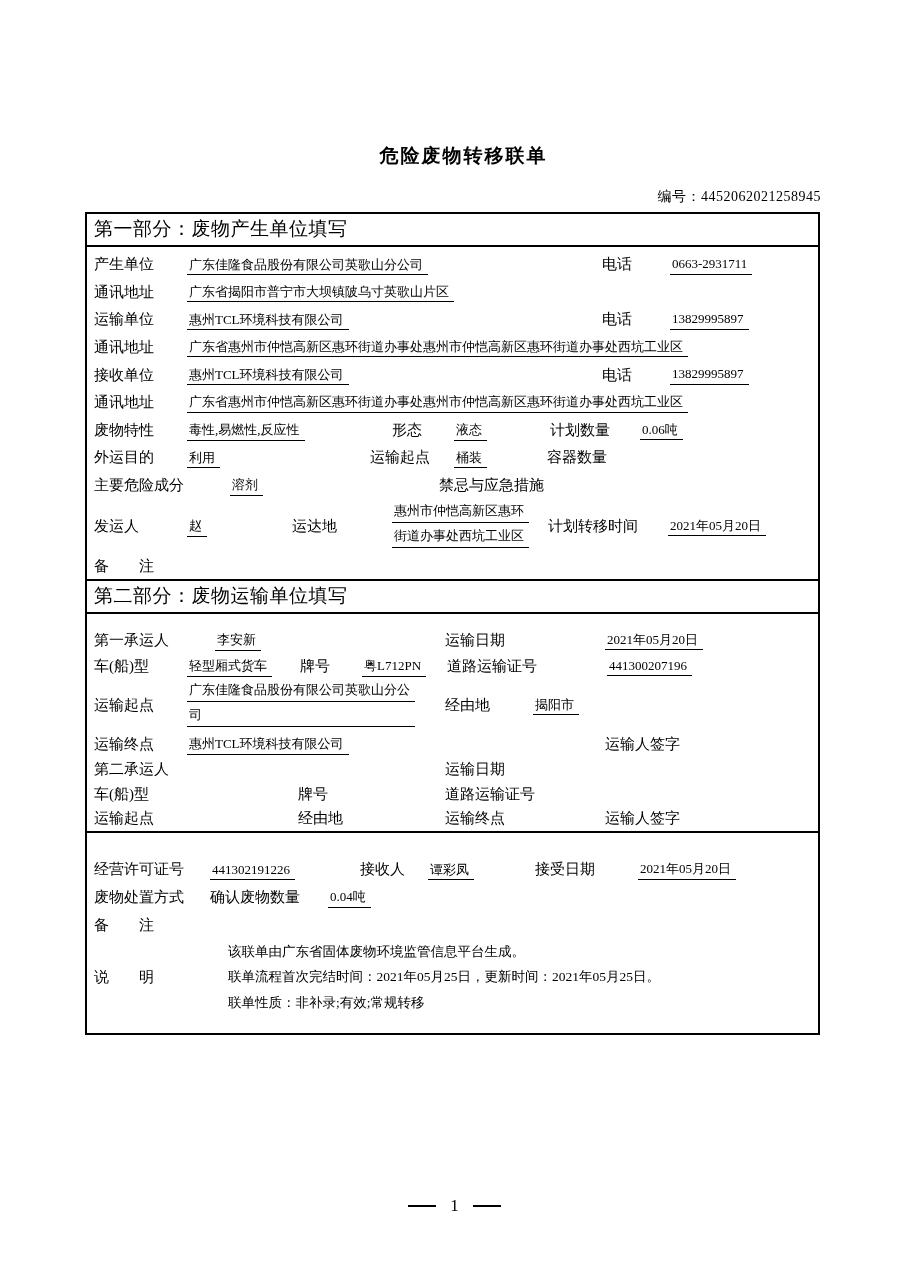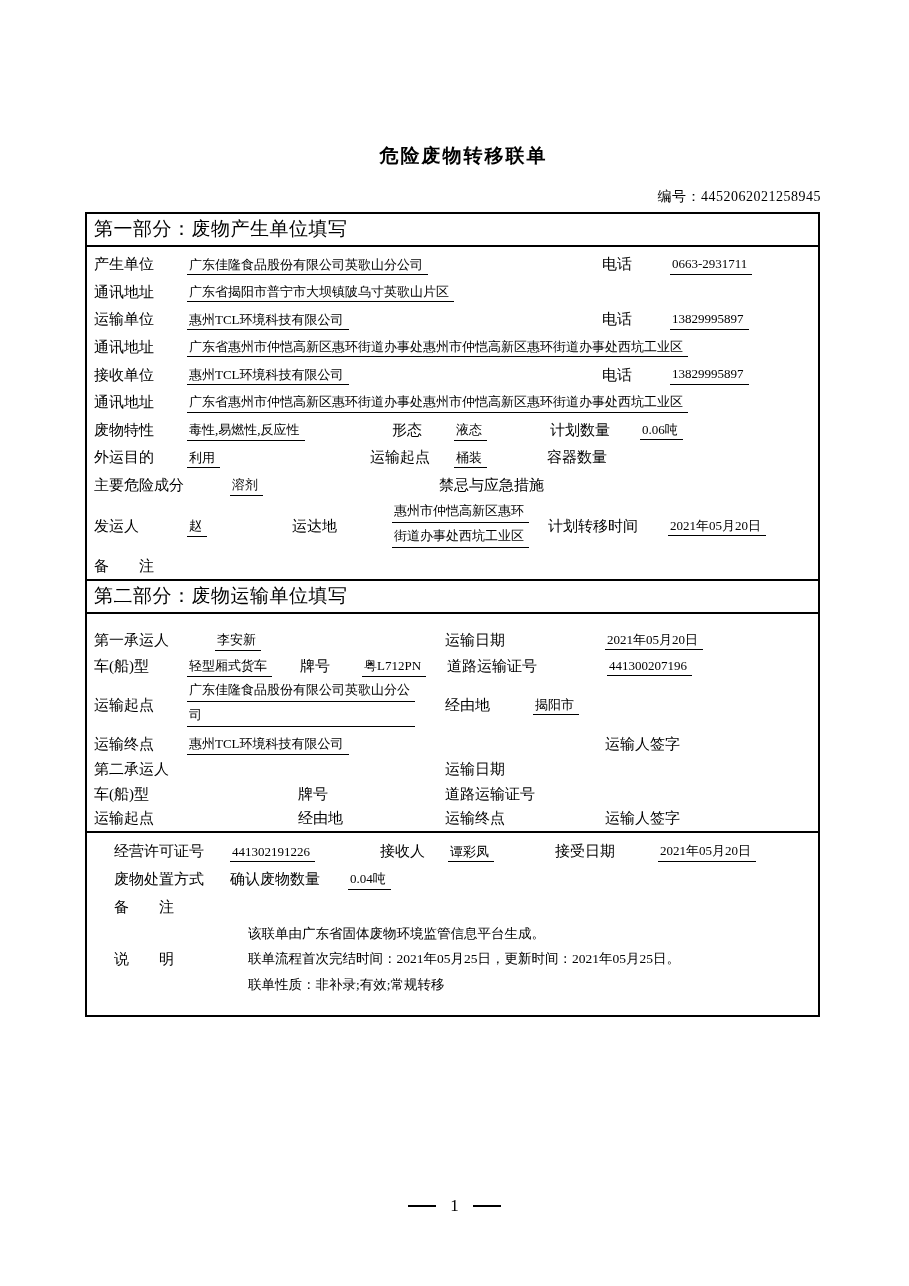--- a/index.html
+++ b/index.html
@@ -46,21 +46,21 @@
   
   .p1 .row{height:27.6px;}
   .p1 .row.sender{height:54px;}
   .p1 .row.remark{height:26px;}
   
   .p2 .sec-body{padding-top:13px;}
   .p2 .row{height:26px;}
   .p2 .row.origin{height:52px;}
   .p2 .row.short{height:24.5px;}
   
-  .p3 .sec-body{padding-top:5px;padding-bottom:18px;margin-left:20px;}
+  .p3 .sec-body{padding-top:23px;padding-bottom:18px;}
   .p3 .row{height:28px;}
   .p3 .row.remark{height:27px;}
   .p3 .note-row{display:flex;align-items:center;padding-left:7px;}
   .note-lines{font-size:13.5px;line-height:25.5px;}
   
   .w62{width:62px}.w68{width:68px}.w80{width:80px}.w84{width:84px}
   .w85{width:85px}.w88{width:88px}.w90{width:90px}.w93{width:93px}
   .w96{width:96px}.w100{width:100px}.w103{width:103px}.w105{width:105px}
   .w107{width:107px}.w113{width:113px}.w115{width:115px}.w116{width:116px}
   .w118{width:118px}.w120{width:120px}.w121{width:121px}.w134{width:134px}

